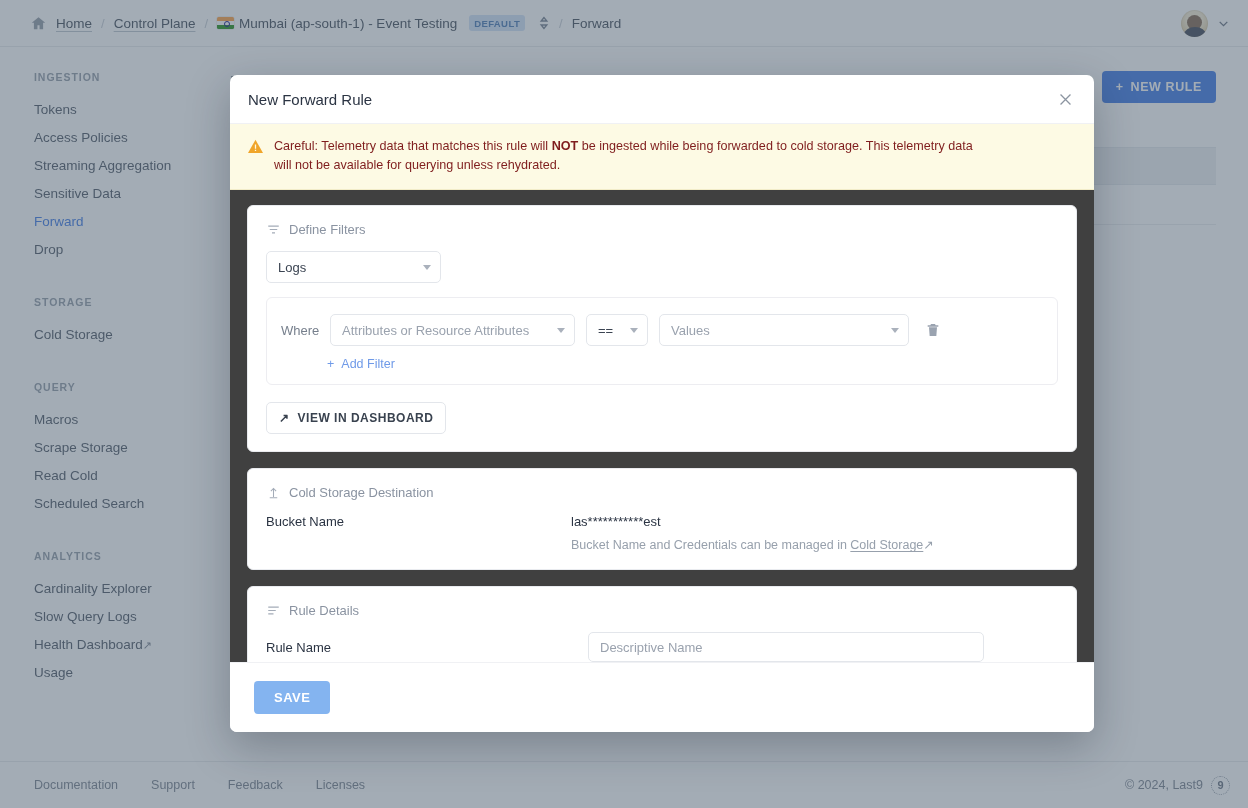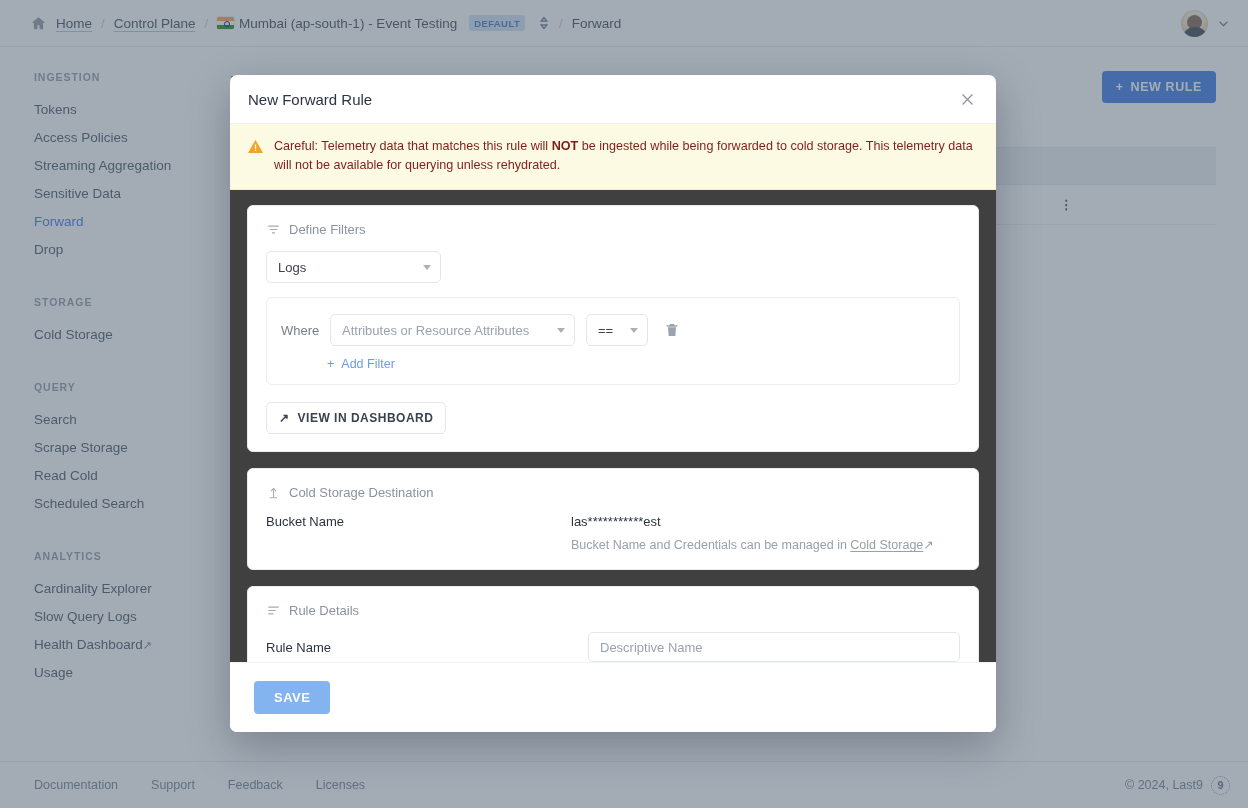--- a/index.html
+++ b/index.html
@@ -94,21 +94,21 @@
   .logo9 {
     width:19px;height:19px;border-radius:50%;border:1.6px dotted #8b94a0;
     display:flex;align-items:center;justify-content:center;font-size:11px;font-weight:700;color:#5c6676;
   }
 
   
   .overlay { position:absolute; inset:0; background: rgba(88,103,121,.55); }
 
   
   .modal {
-    position:absolute; left:230px; top:75px; width:766px; height:657px;
+    position:absolute; left:230px; top:75px; width:864px; height:657px;
     background:#fff; border-radius:7px; box-shadow: 0 14px 44px rgba(19,26,38,.28);
     display:flex; flex-direction:column; overflow:hidden;
   }
   .modal-head {
     height: 49px; display:flex; align-items:center; padding: 0 20px 0 18px;
     border-bottom: 1px solid #f0f1f4; flex:0 0 auto;
   }
   .modal-title { font-size: 15px; color:#2b3443; font-weight:400; }
   .modal-close { margin-left:auto; color:#8b94a0; cursor:pointer; display:inline-flex; }
 
@@ -241,21 +241,21 @@
           <div class="nav-item">Drop</div>
         </div>
 
         <div class="nav-group">
           <div class="nav-group-title">STORAGE</div>
           <div class="nav-item">Cold Storage</div>
         </div>
 
         <div class="nav-group">
           <div class="nav-group-title">QUERY</div>
-          <div class="nav-item">Search</div>
+          <div class="nav-item">Macros</div>
           <div class="nav-item">Scrape Storage</div>
           <div class="nav-item">Read Cold</div>
           <div class="nav-item">Scheduled Search</div>
         </div>
 
         <div class="nav-group">
           <div class="nav-group-title">ANALYTICS</div>
           <div class="nav-item">Cardinality Explorer</div>
           <div class="nav-item">Slow Query Logs</div>
           <div class="nav-item"><span>Health Dashboard</span><span class="ext-arrow">↗</span></div>
@@ -351,20 +351,24 @@
           <div class="filter-row">
             <span class="where-lbl">Where</span>
             <div class="select sel-attr ph">
               <span>Attributes or Resource Attributes</span>
               <i class="caret"></i>
             </div>
             <div class="select sel-op">
               <span>==</span>
               <i class="caret"></i>
             </div>
+            <div class="select sel-val ph">
+              <span>Values</span>
+              <i class="caret"></i>
+            </div>
             <span class="trash">
               <svg viewBox="0 0 24 24" width="16" height="16" fill="currentColor">
                   <path d="M9 3h6l1 2h4v2H4V5h4l1-2zM6 8h12l-1 13H7L6 8z"></path>
                 </svg>
             </span>
           </div>
           <div class="add-filter">
             <span>+</span>
             <span>Add Filter</span>
           </div>

